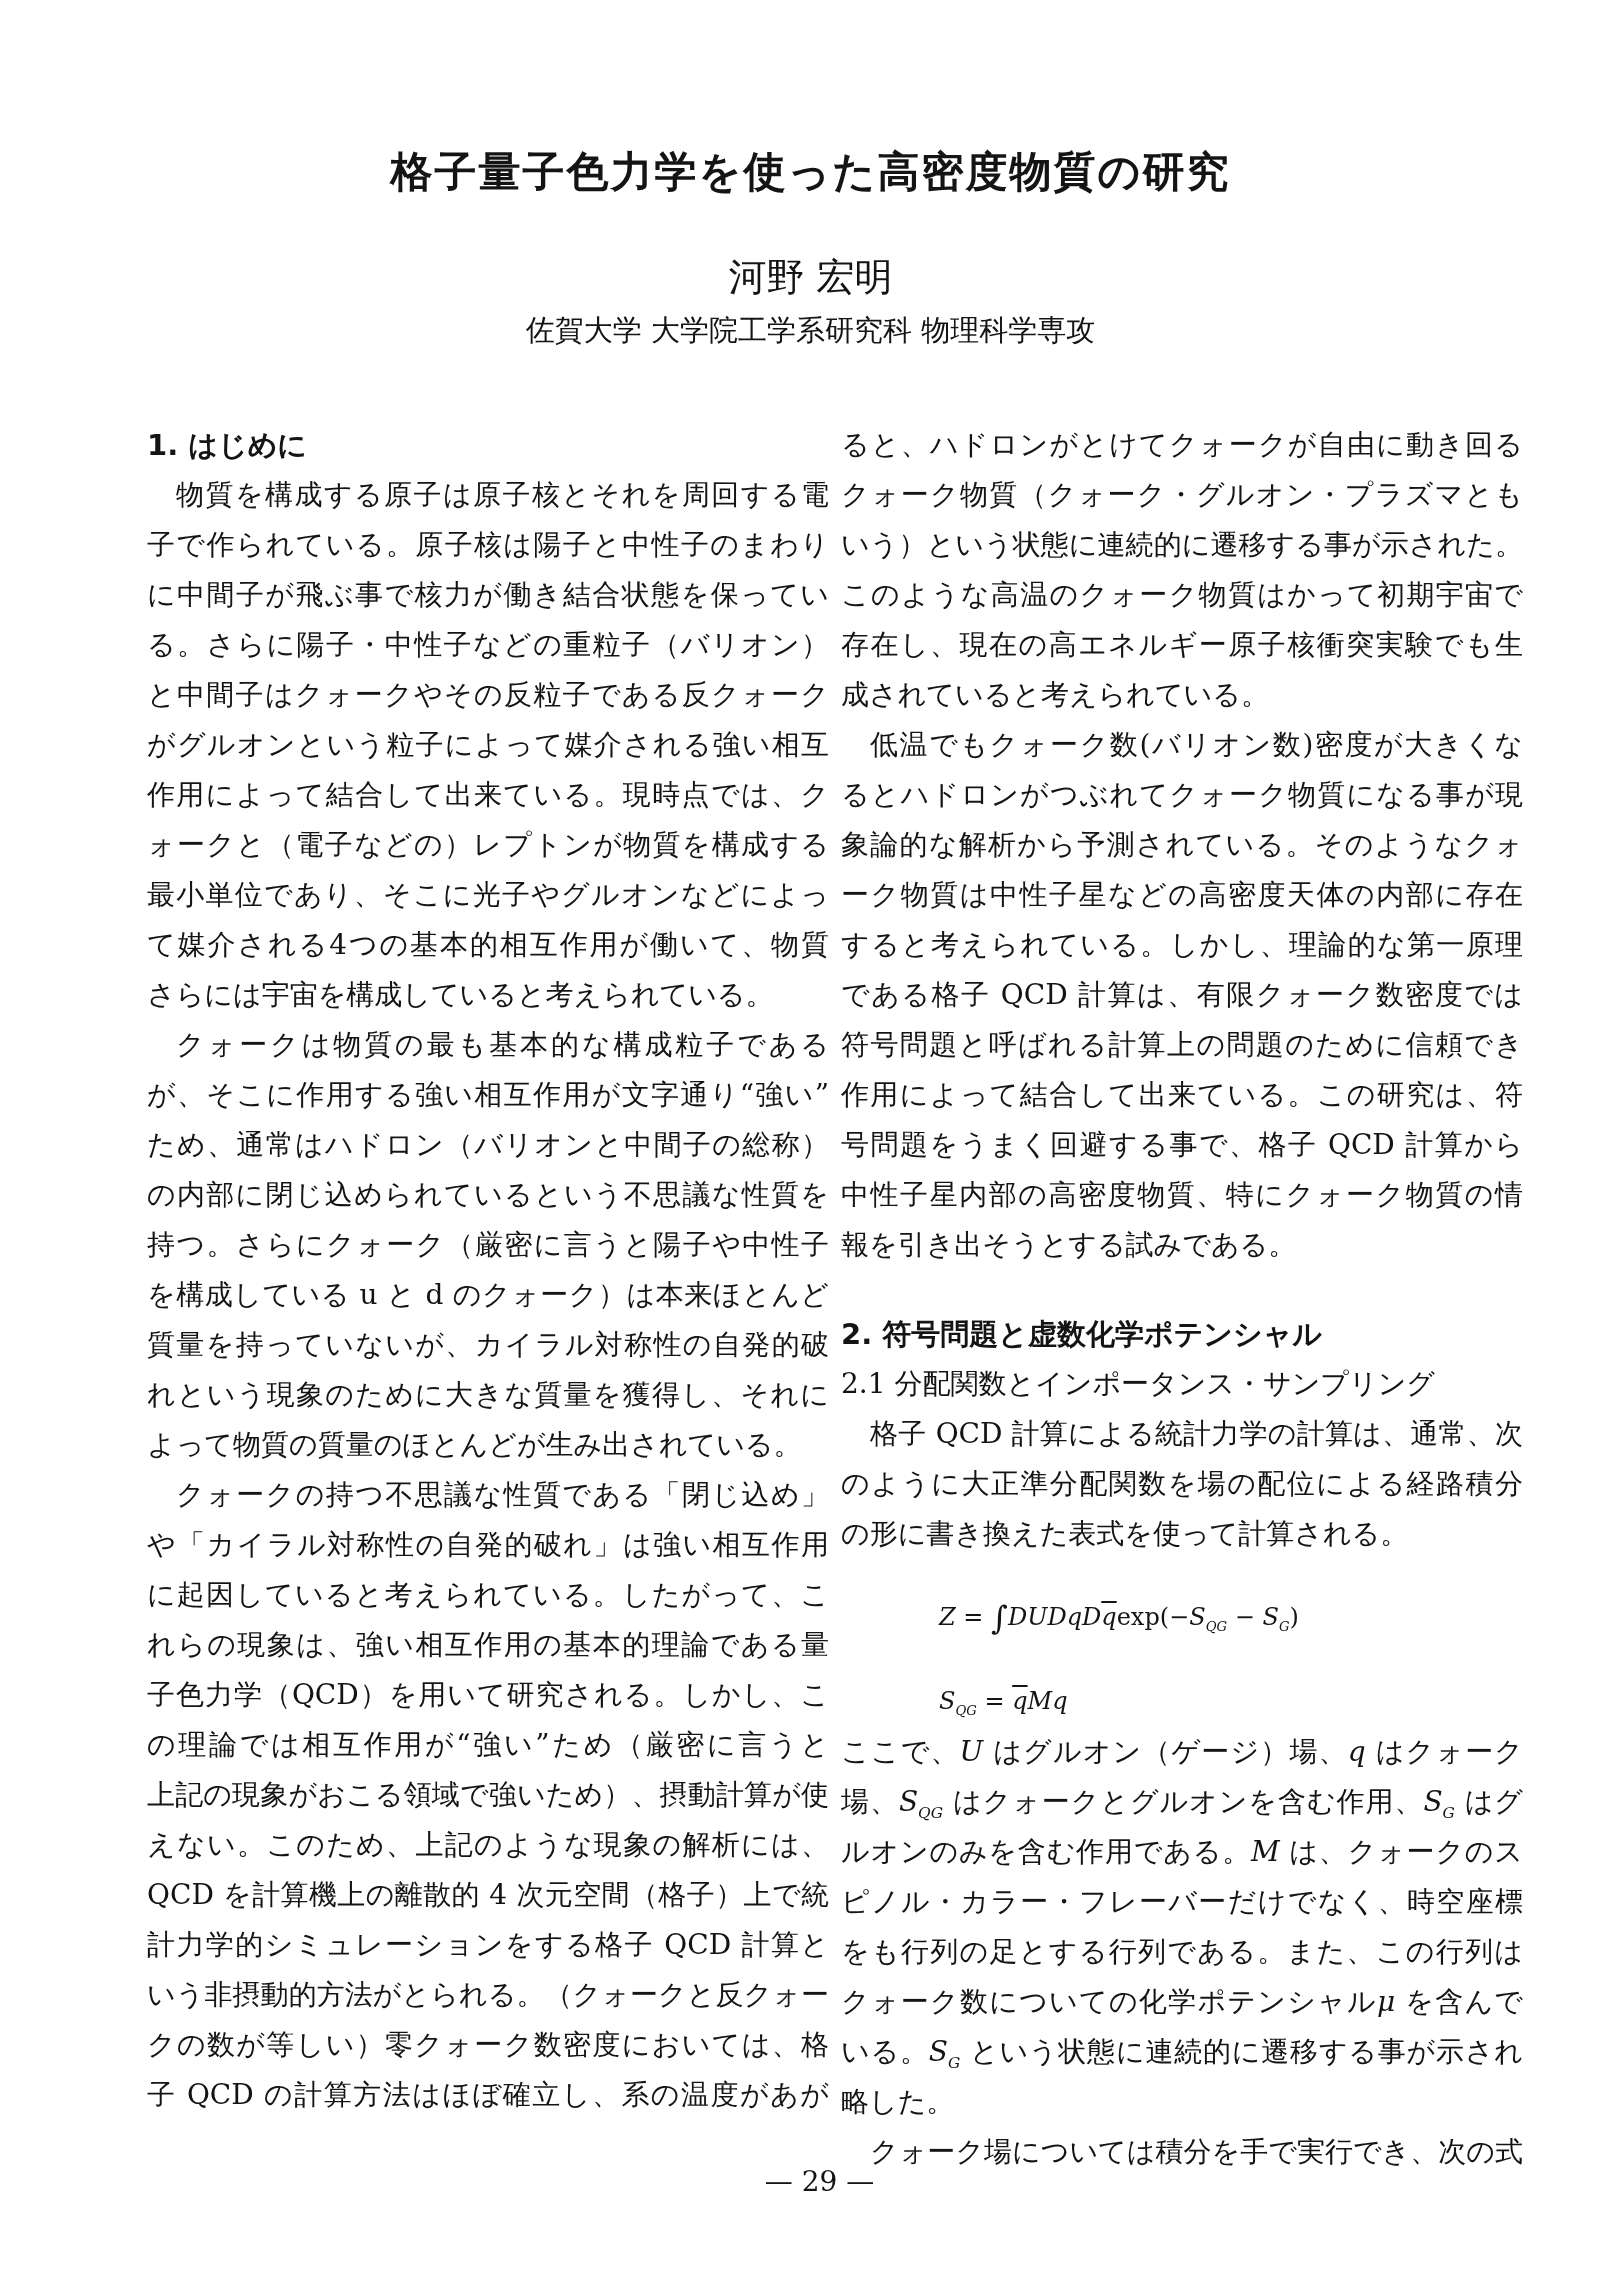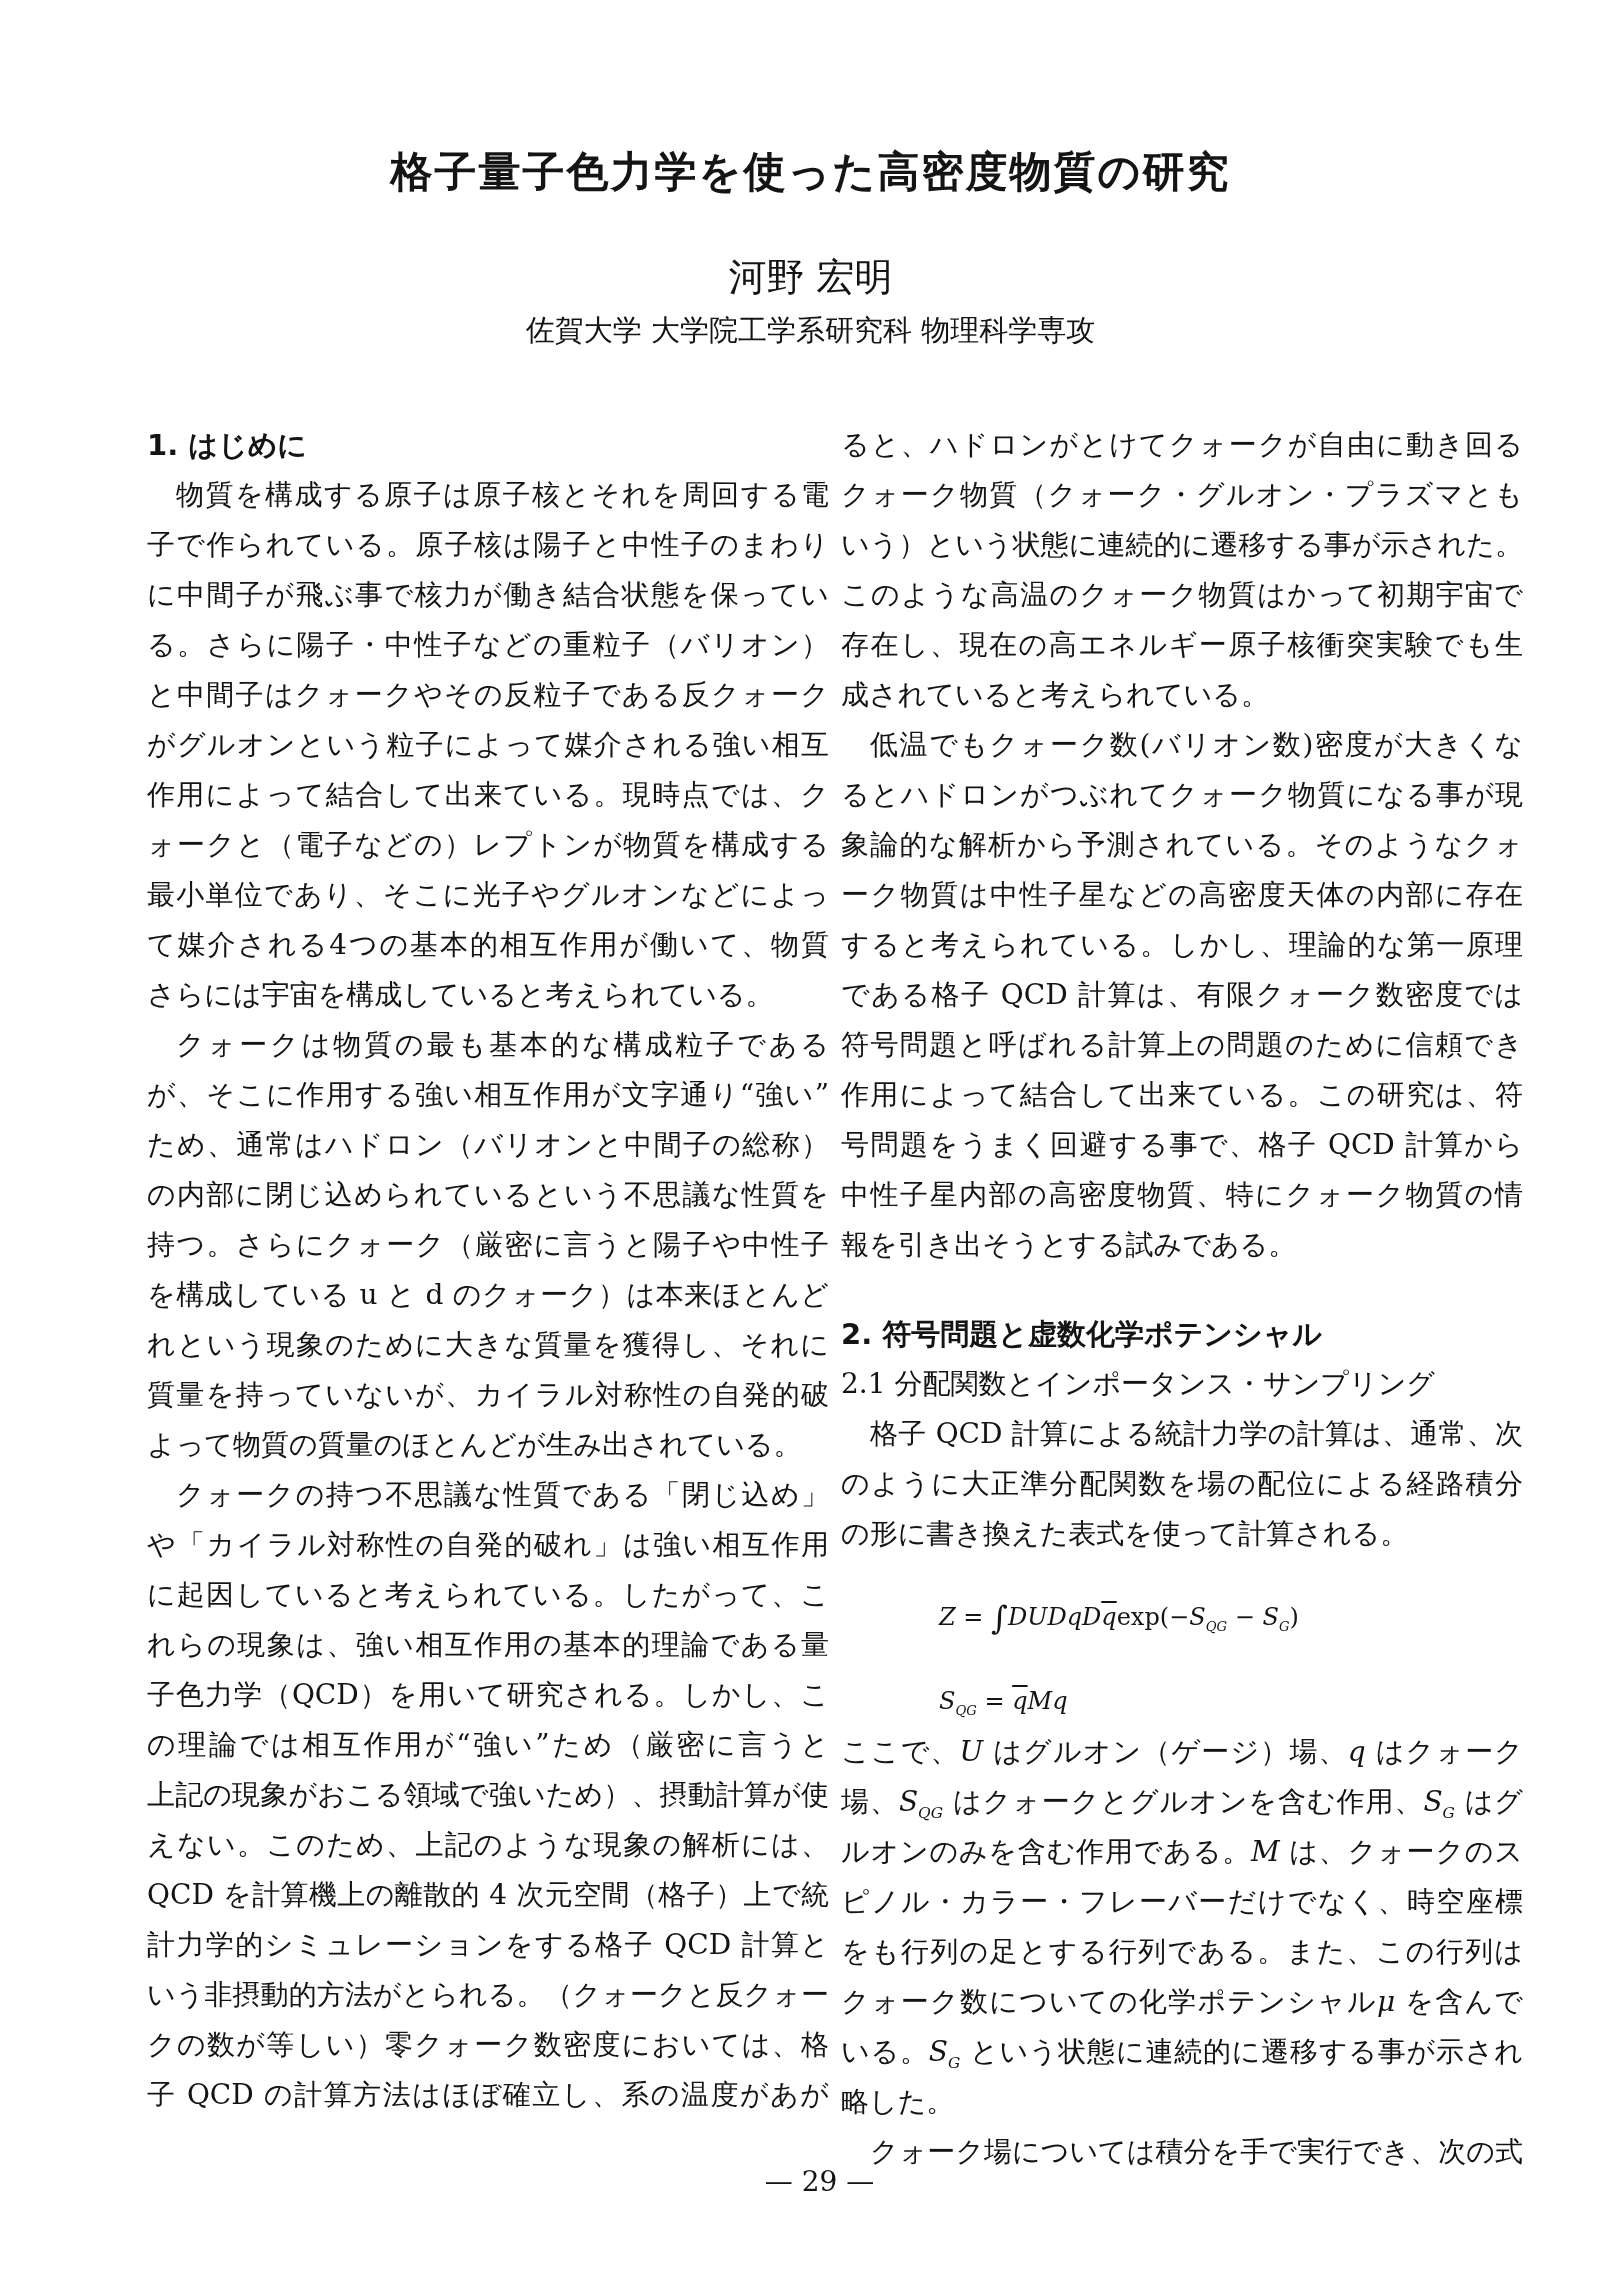--- a/index.html
+++ b/index.html
@@ -69,22 +69,22 @@
   <div class="ln">ォークと（電子などの）レプトンが物質を構成する</div>
   <div class="ln">最小単位であり、そこに光子やグルオンなどによっ</div>
   <div class="ln">て媒介される4つの基本的相互作用が働いて、物質</div>
   <div class="ln end">さらには宇宙を構成していると考えられている。</div>
   <div class="ln ind">クォークは物質の最も基本的な構成粒子である</div>
   <div class="ln">が、そこに作用する強い相互作用が文字通り“強い”</div>
   <div class="ln">ため、通常はハドロン（バリオンと中間子の総称）</div>
   <div class="ln">の内部に閉じ込められているという不思議な性質を</div>
   <div class="ln">持つ。さらにクォーク（厳密に言うと陽子や中性子</div>
   <div class="ln">を構成している u と d のクォーク）は本来ほとんど</div>
+  <div class="ln">質量を持っていないが、カイラル対称性の自発的破</div>
   <div class="ln">れという現象のために大きな質量を獲得し、それに</div>
-  <div class="ln">質量を持っていないが、カイラル対称性の自発的破</div>
   <div class="ln end">よって物質の質量のほとんどが生み出されている。</div>
   <div class="ln ind">クォークの持つ不思議な性質である「閉じ込め」</div>
   <div class="ln">や「カイラル対称性の自発的破れ」は強い相互作用</div>
   <div class="ln">に起因していると考えられている。したがって、こ</div>
   <div class="ln">れらの現象は、強い相互作用の基本的理論である量</div>
   <div class="ln">子色力学（QCD）を用いて研究される。しかし、こ</div>
   <div class="ln">の理論では相互作用が“強い”ため（厳密に言うと</div>
   <div class="ln">上記の現象がおこる領域で強いため）、摂動計算が使</div>
   <div class="ln">えない。このため、上記のような現象の解析には、</div>
   <div class="ln">QCD を計算機上の離散的 4 次元空間（格子）上で統</div>

